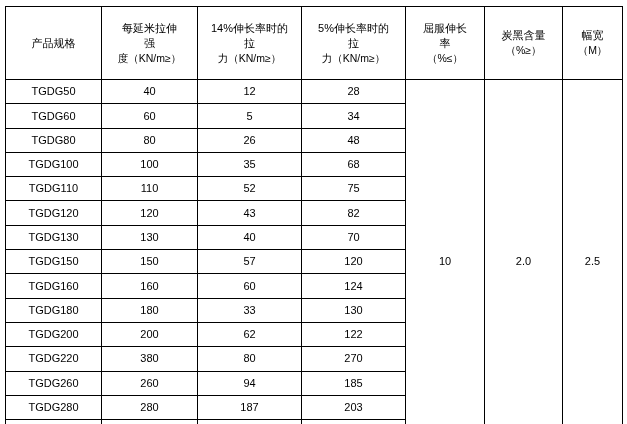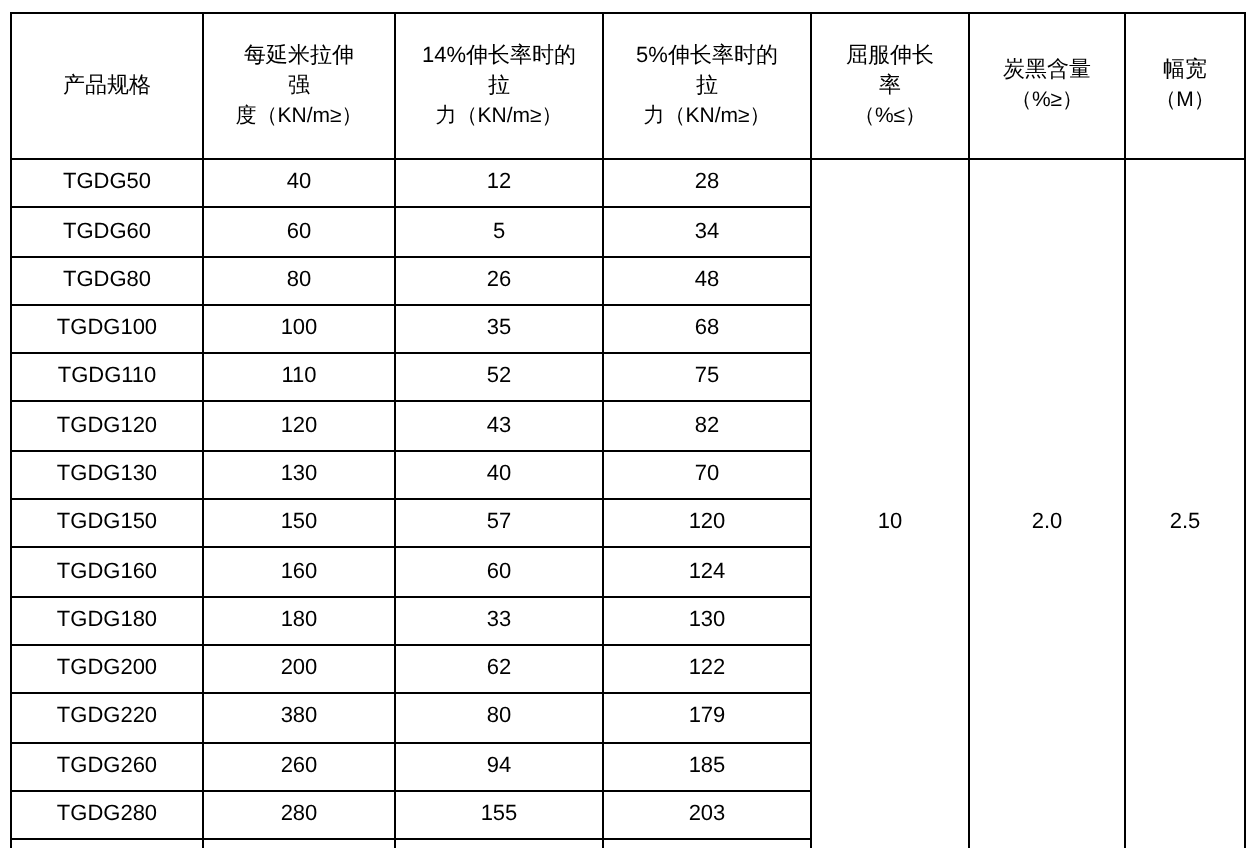--- a/index.html
+++ b/index.html
@@ -174,32 +174,32 @@
       <tr>
         <td>TGDG200</td>
         <td>200</td>
         <td>62</td>
         <td>122</td>
       </tr>
       <tr>
         <td>TGDG220</td>
         <td>380</td>
         <td>80</td>
-        <td>179</td>
+        <td>270</td>
       </tr>
       <tr>
         <td>TGDG260</td>
         <td>260</td>
         <td>94</td>
         <td>185</td>
       </tr>
       <tr>
         <td>TGDG280</td>
         <td>280</td>
-        <td>155</td>
+        <td>187</td>
         <td>203</td>
       </tr>
       <tr>
         <td>TGDG300</td>
         <td>300</td>
         <td>111</td>
         <td>218</td>
       </tr>
     </tbody>
   </table>

